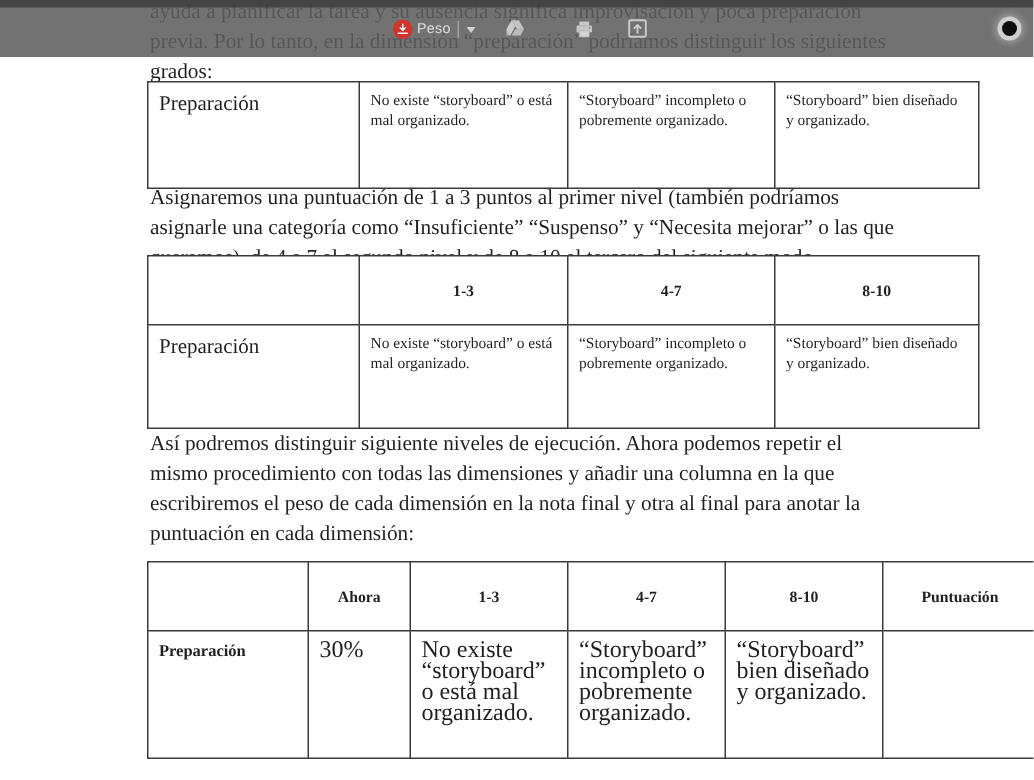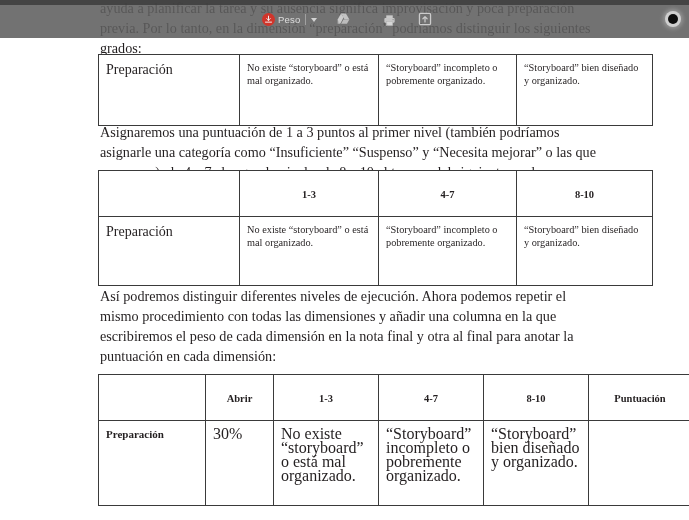--- a/index.html
+++ b/index.html
@@ -235,27 +235,27 @@
         </tr>
         <tr class="body">
           <td class="c-dim">Preparación</td>
           <td class="c-desc">No existe “storyboard” o está mal organizado.</td>
           <td class="c-desc">“Storyboard” incompleto o pobremente organizado.</td>
           <td class="c-desc">“Storyboard” bien diseñado y organizado.</td>
         </tr>
       </tbody>
     </table>
 
-    <p class="para" id="para-3">Así podremos distinguir diferentes niveles de ejecución. Ahora podemos repetir el mismo procedimiento con todas las dimensiones y añadir una columna en la que escribiremos el peso de cada dimensión en la nota final y otra al final para anotar la puntuación en cada dimensión:</p>
+    <p class="para" id="para-3">Así podremos distinguir siguiente niveles de ejecución. Ahora podemos repetir el mismo procedimiento con todas las dimensiones y añadir una columna en la que escribiremos el peso de cada dimensión en la nota final y otra al final para anotar la puntuación en cada dimensión:</p>
 
     <table class="rubric" id="table-3">
       <tbody>
         <tr class="hdr">
           <td class="c-hdr"></td>
-          <td class="c-hdr">Abrir</td>
+          <td class="c-hdr">Ahora</td>
           <td class="c-hdr">1-3</td>
           <td class="c-hdr">4-7</td>
           <td class="c-hdr">8-10</td>
           <td class="c-hdr">Puntuación</td>
         </tr>
         <tr class="body">
           <td class="c-bolddim">Preparación</td>
           <td class="c-val">30%</td>
           <td class="c-val">No existe “storyboard” o está mal organizado.</td>
           <td class="c-val">“Storyboard” incompleto o pobremente organizado.</td>

